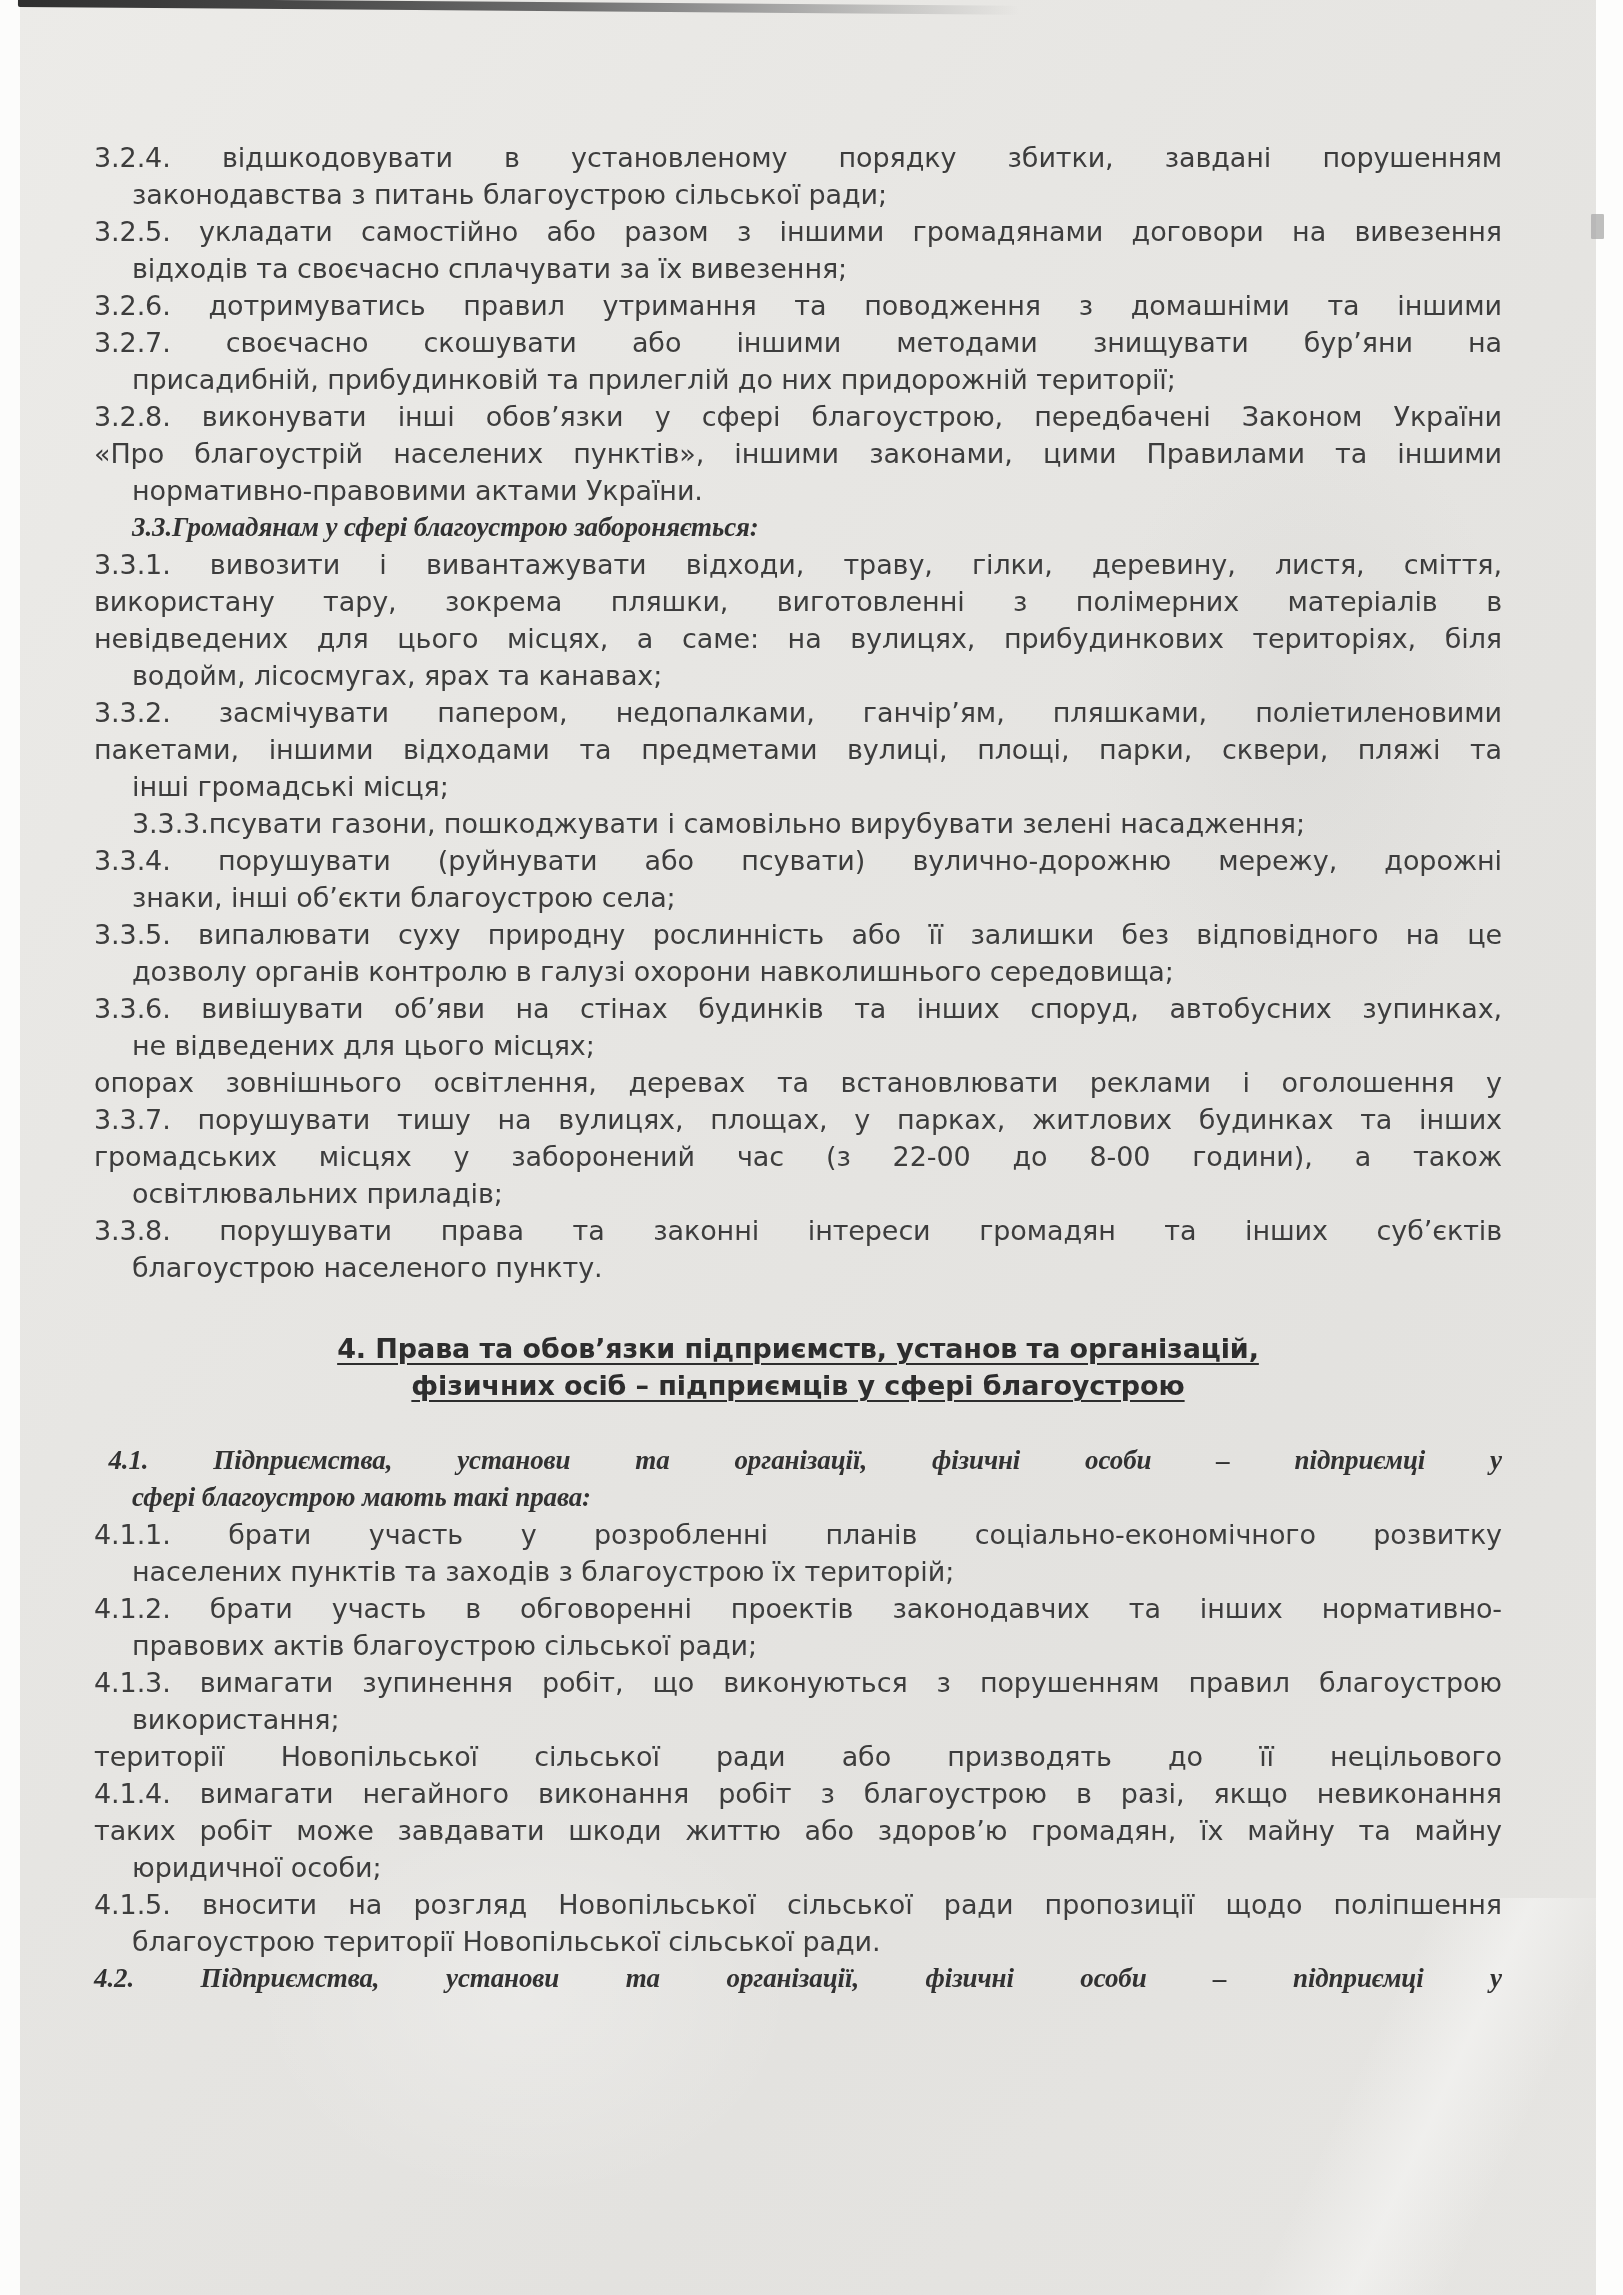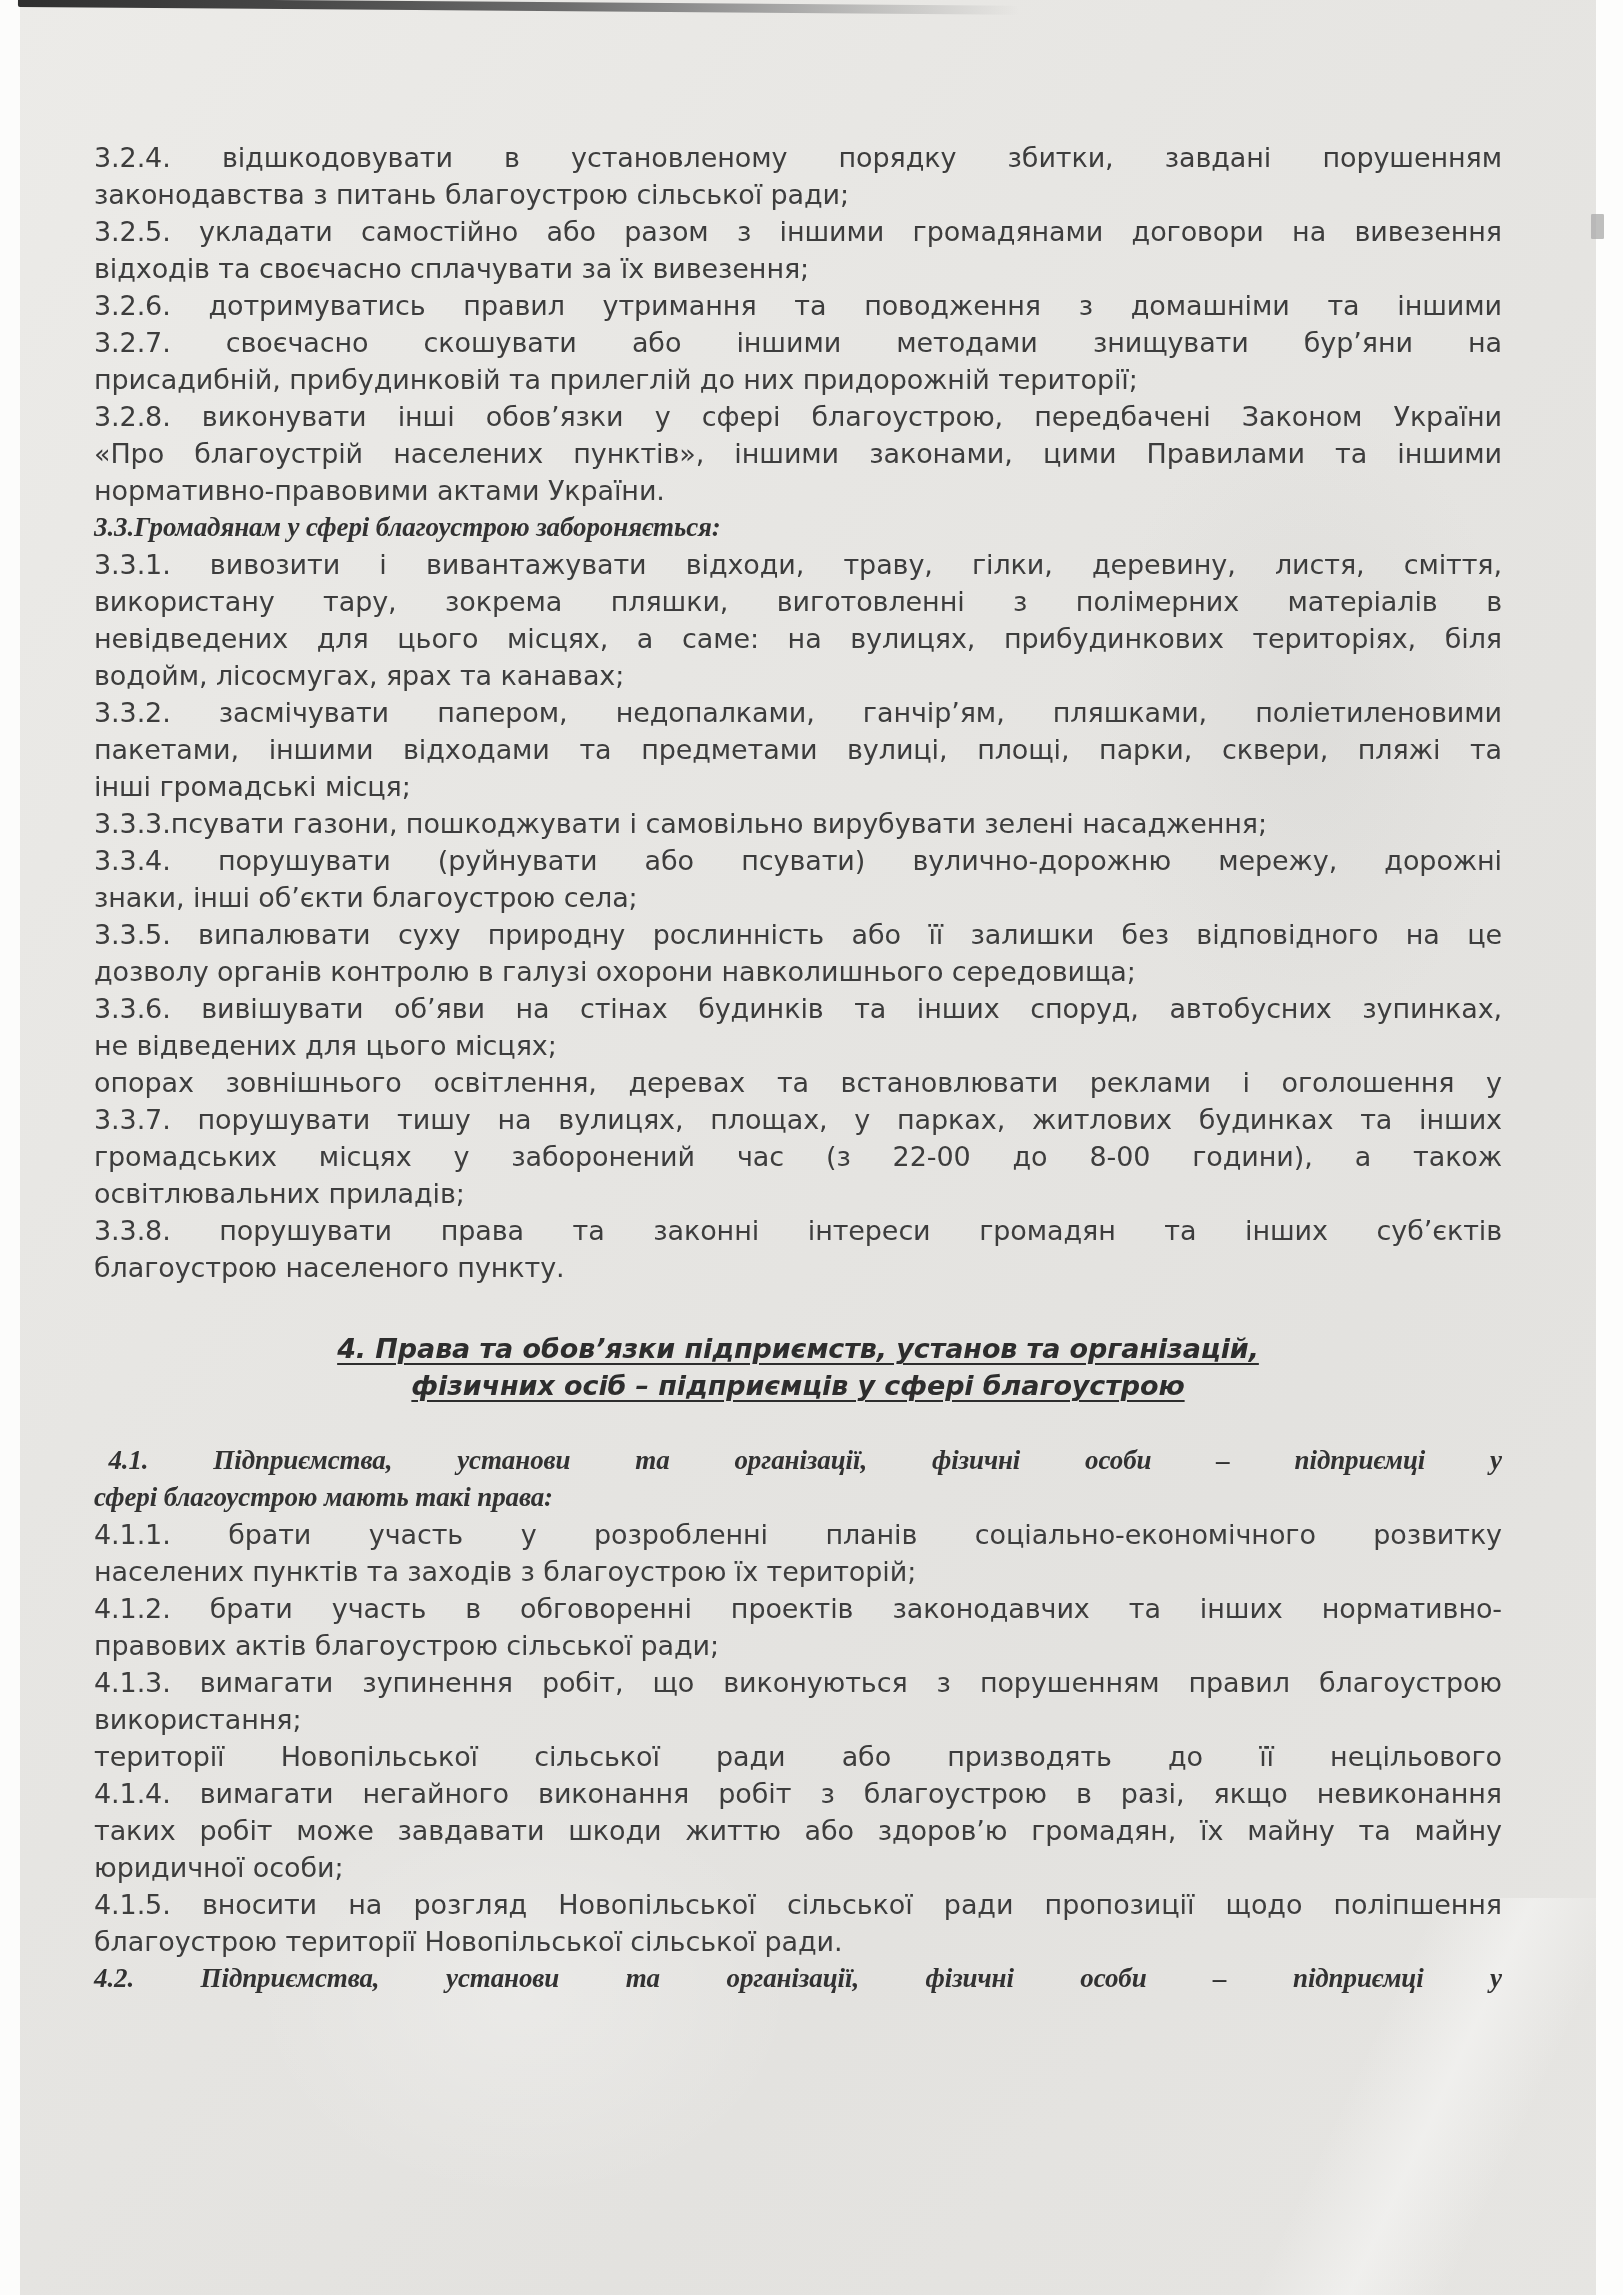--- a/index.html
+++ b/index.html
@@ -27,25 +27,25 @@
   }
   .mark-right{position:absolute;left:1591px;top:214px;width:13px;height:25px;background:#a9a9a9;opacity:.75;border-radius:1.3px;}
 
   .content{
     position:absolute;left:94px;top:139px;width:1408px;
     color:#3d3d3d;font-size:27px;line-height:37px;
     letter-spacing:-0.1px;
   }
   .ln{white-space:normal;}
   .j{text-align:justify;text-align-last:justify;text-justify:inter-word;}
-  .e{text-align:center;text-align-last:left;}
+  .e{text-align:center;text-align-last:left;margin-left:38px;}
   .bi{font-weight:bold;font-style:italic;color:#323232;font-family:Liberation Serif, serif;}
   .h4{
     text-align:center;text-align-last:center;font-weight:bold;color:#2d2d2d;
-    text-decoration:underline;text-decoration-thickness:2px;text-underline-offset:4.6px;font-style:italic;
+    text-decoration:underline;text-decoration-thickness:2px;text-underline-offset:4.6px;
   }
   .indent{padding-left:14.4px;box-sizing:border-box;}
   .sp1{height:44px;}
   .sp2{height:38px;}
 </style>
 </head>
 <body>
 
 <div class="page">
   <div class="blotch1"></div>

